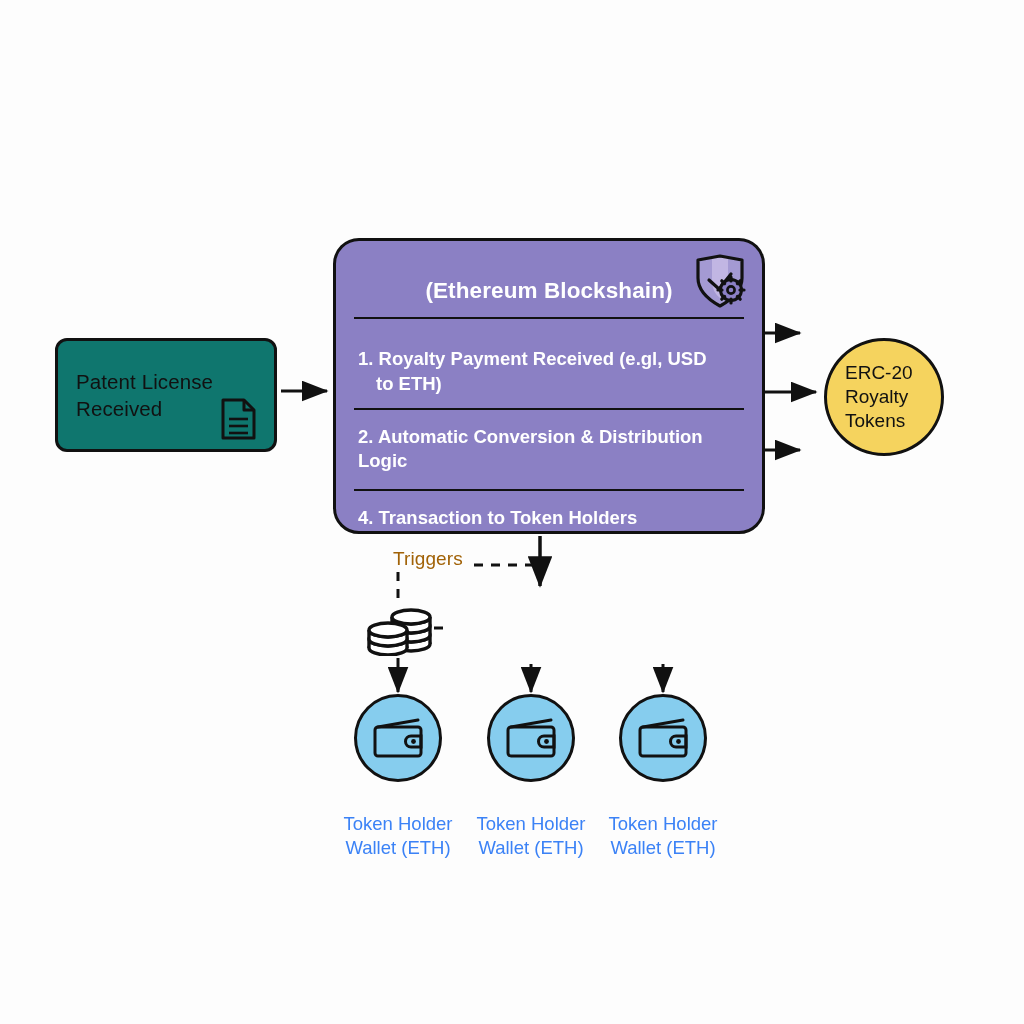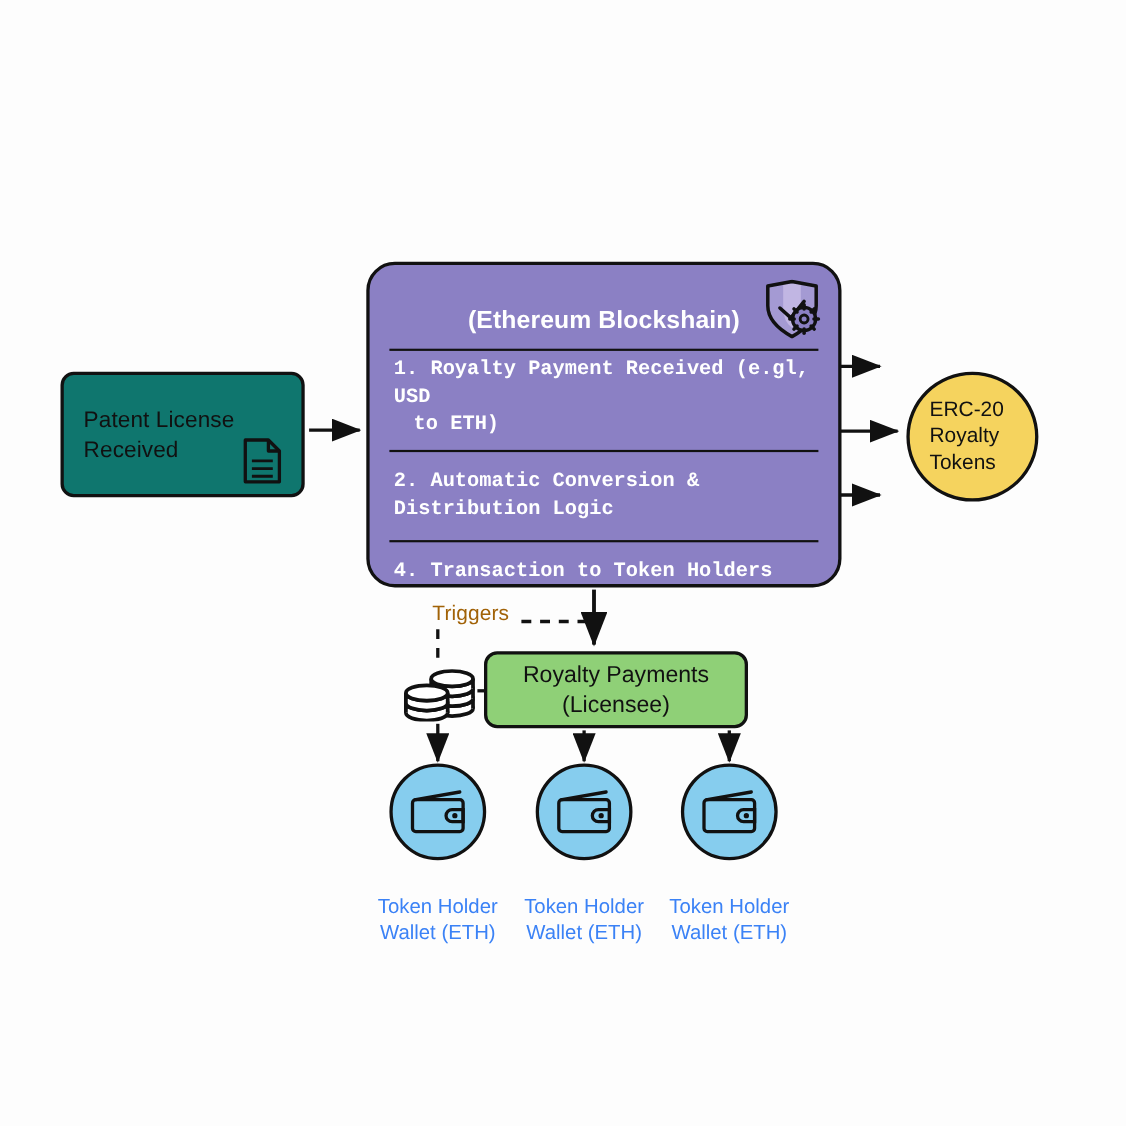--- a/index.html
+++ b/index.html
@@ -95,23 +95,22 @@
   .divider {
     height: 0;
     border-top: 2.5px solid #111111;
     margin: 0 18px;
   }
   .contract-item {
     color: #ffffff;
     font-size: 18.5px;
     font-weight: bold;
     letter-spacing: 0px;
-    padding: 5px 20px 13px 22px;
+    padding: 28px 20px 13px 22px;
     line-height: 1.34;
-    font-family: Liberation Mono, monospace;
   }
   .contract-item.i1 { padding-bottom: 11px; }
   .contract-item.i2 { padding-top: 15px; padding-bottom: 15px; }
   .contract-item.i3 { padding-top: 15px; }
   .contract-item .cont { display: block; padding-left: 18px; }
 
   
   #erc20-node {
     left: 824px;
     top: 338px;
@@ -307,26 +306,20 @@
       <ellipse cx="44" cy="16" rx="19" ry="7"></ellipse>
 
       <ellipse cx="21" cy="47" rx="19" ry="7"></ellipse>
       <path d="M2 47 v-9 a19 7 0 0 0 38 0 v9" fill="#ffffff"></path>
       <ellipse cx="21" cy="38" rx="19" ry="7"></ellipse>
       <path d="M2 38 v-9 a19 7 0 0 0 38 0 v9" fill="#ffffff"></path>
       <ellipse cx="21" cy="29" rx="19" ry="7"></ellipse>
     </g>
   </svg>
 
-  <div class="node" id="royalty-box">
-    <div class="label">
-      <span>Royalty Payments</span><br>
-      <span>(Licensee)</span>
-    </div>
-  </div>
 
   <div class="wallet" style="left:354px; top:694px;">
     <svg viewBox="0 0 52 42">
       <path d="M6 10 h40 a3 3 0 0 1 3 3 v23 a3 3 0 0 1 -3 3 H6 a3 3 0 0 1 -3 -3 V13 a3 3 0 0 1 3 -3 Z" fill="none" stroke="#111111" stroke-width="3"></path>
       <path d="M6 10 L46 3" fill="none" stroke="#111111" stroke-width="3" stroke-linecap="round"></path>
       <path d="M49 19 h-10 a5.5 5.5 0 0 0 0 11 h10 Z" fill="none" stroke="#111111" stroke-width="3"></path>
       <circle cx="41.5" cy="24.5" r="2.4" fill="#111111"></circle>
     </svg>
   </div>
   <div class="wallet-caption" style="left:323px; top:812px;">

